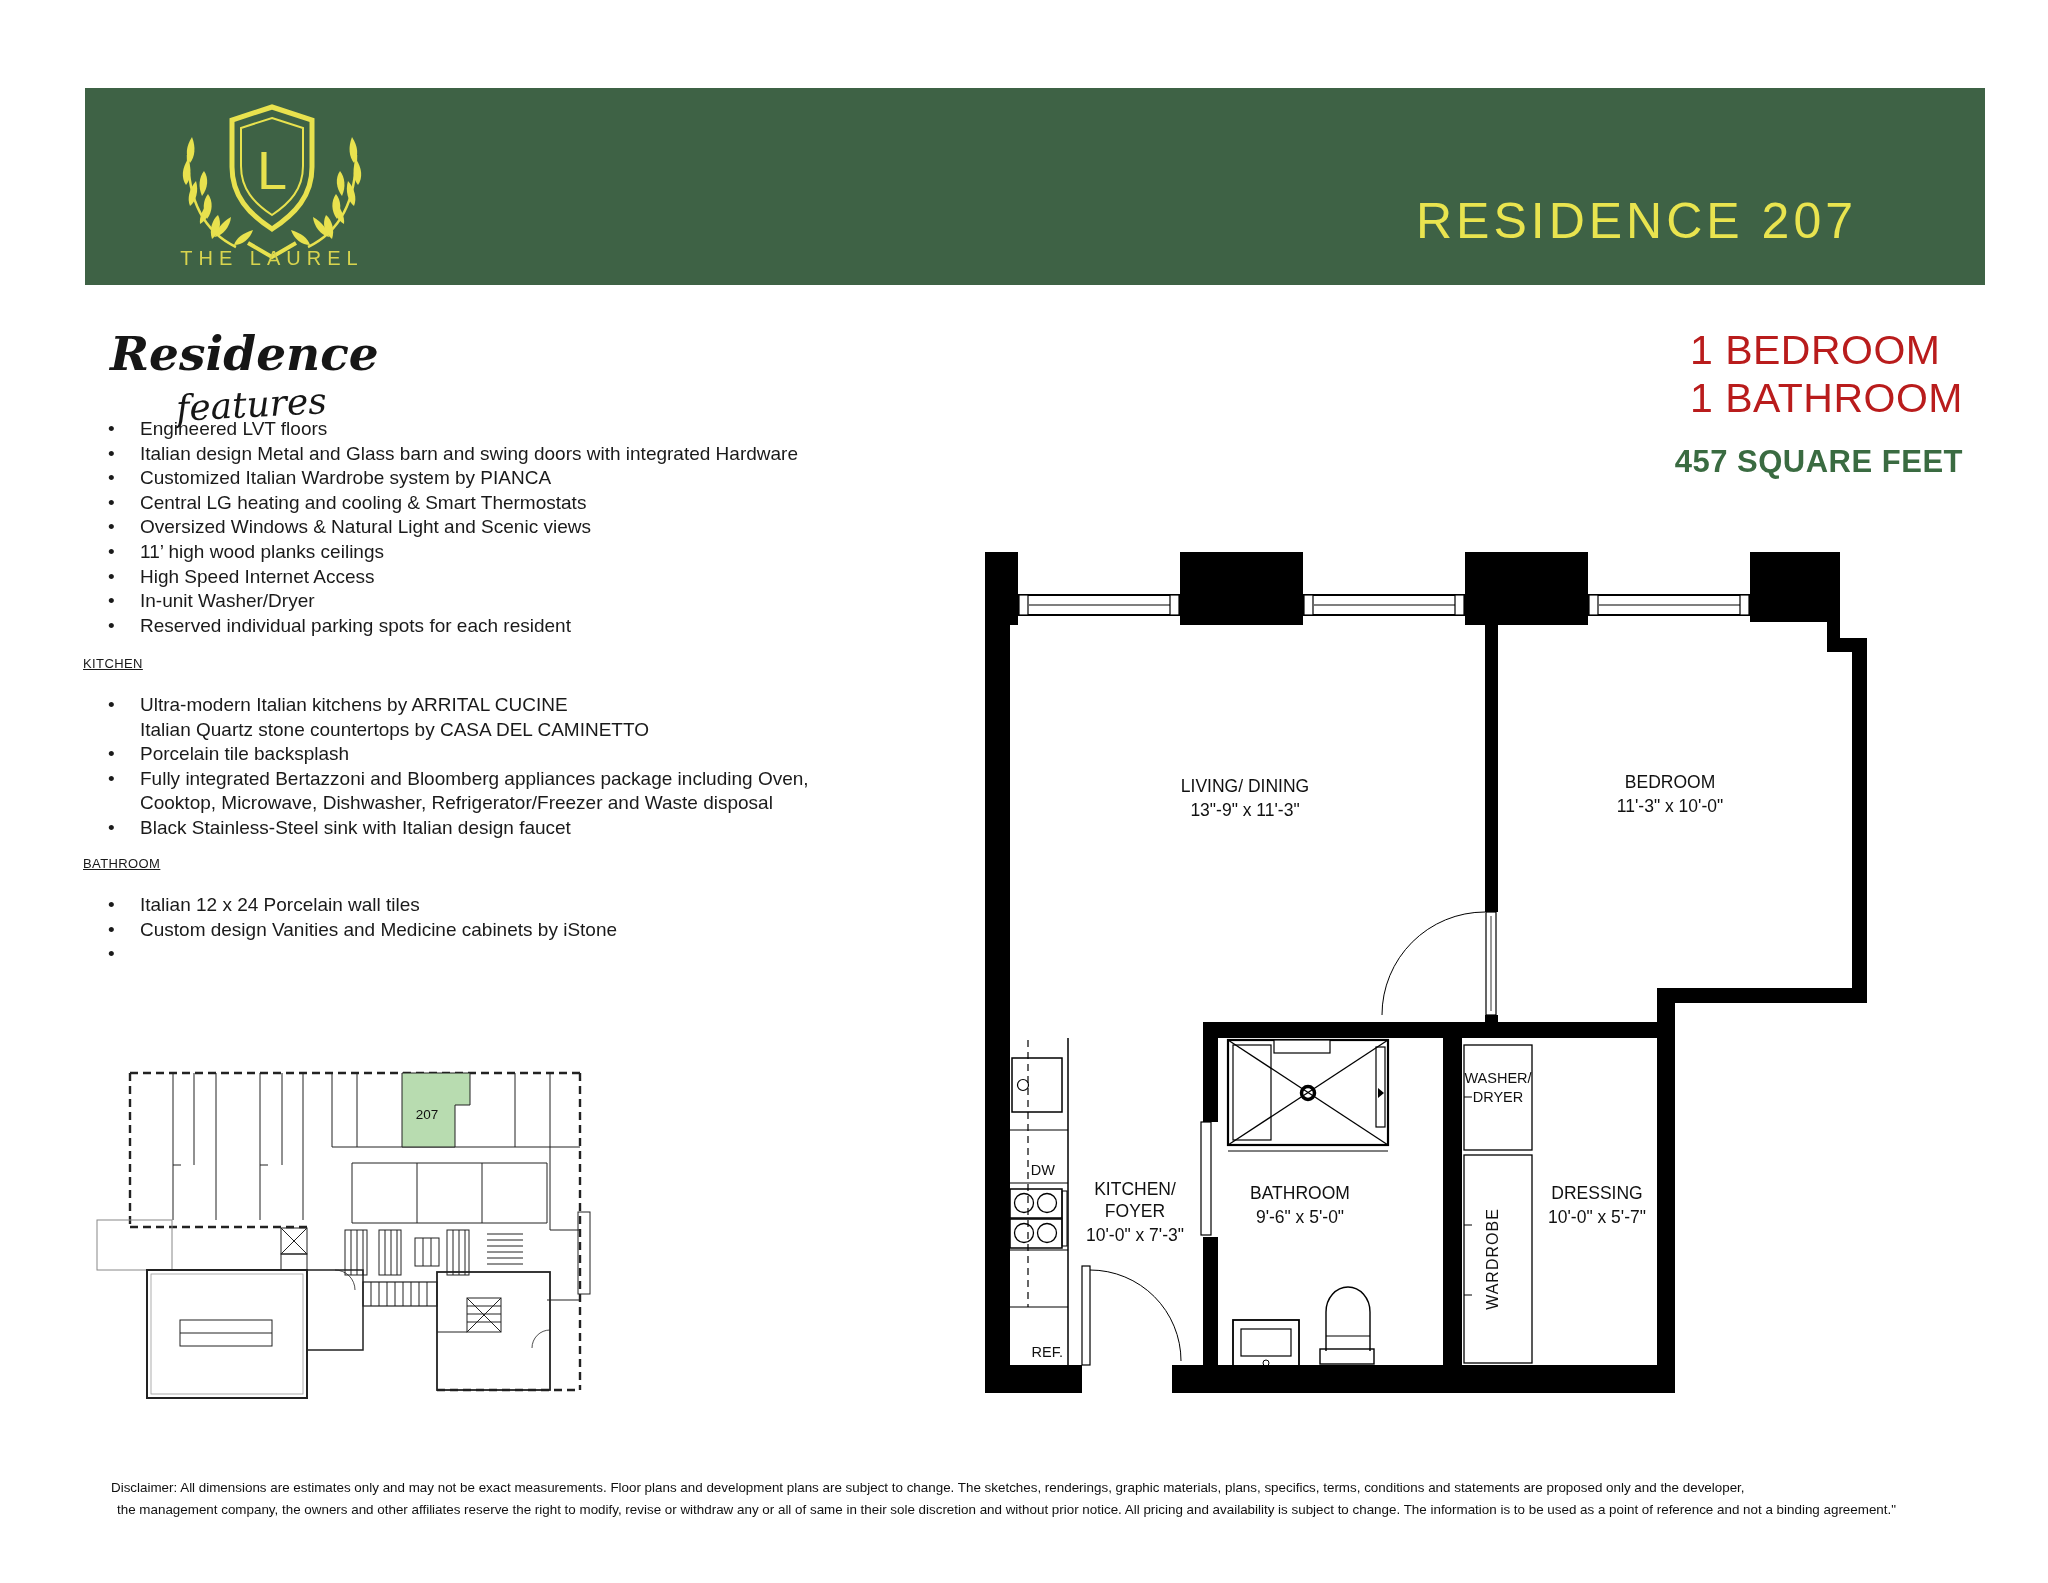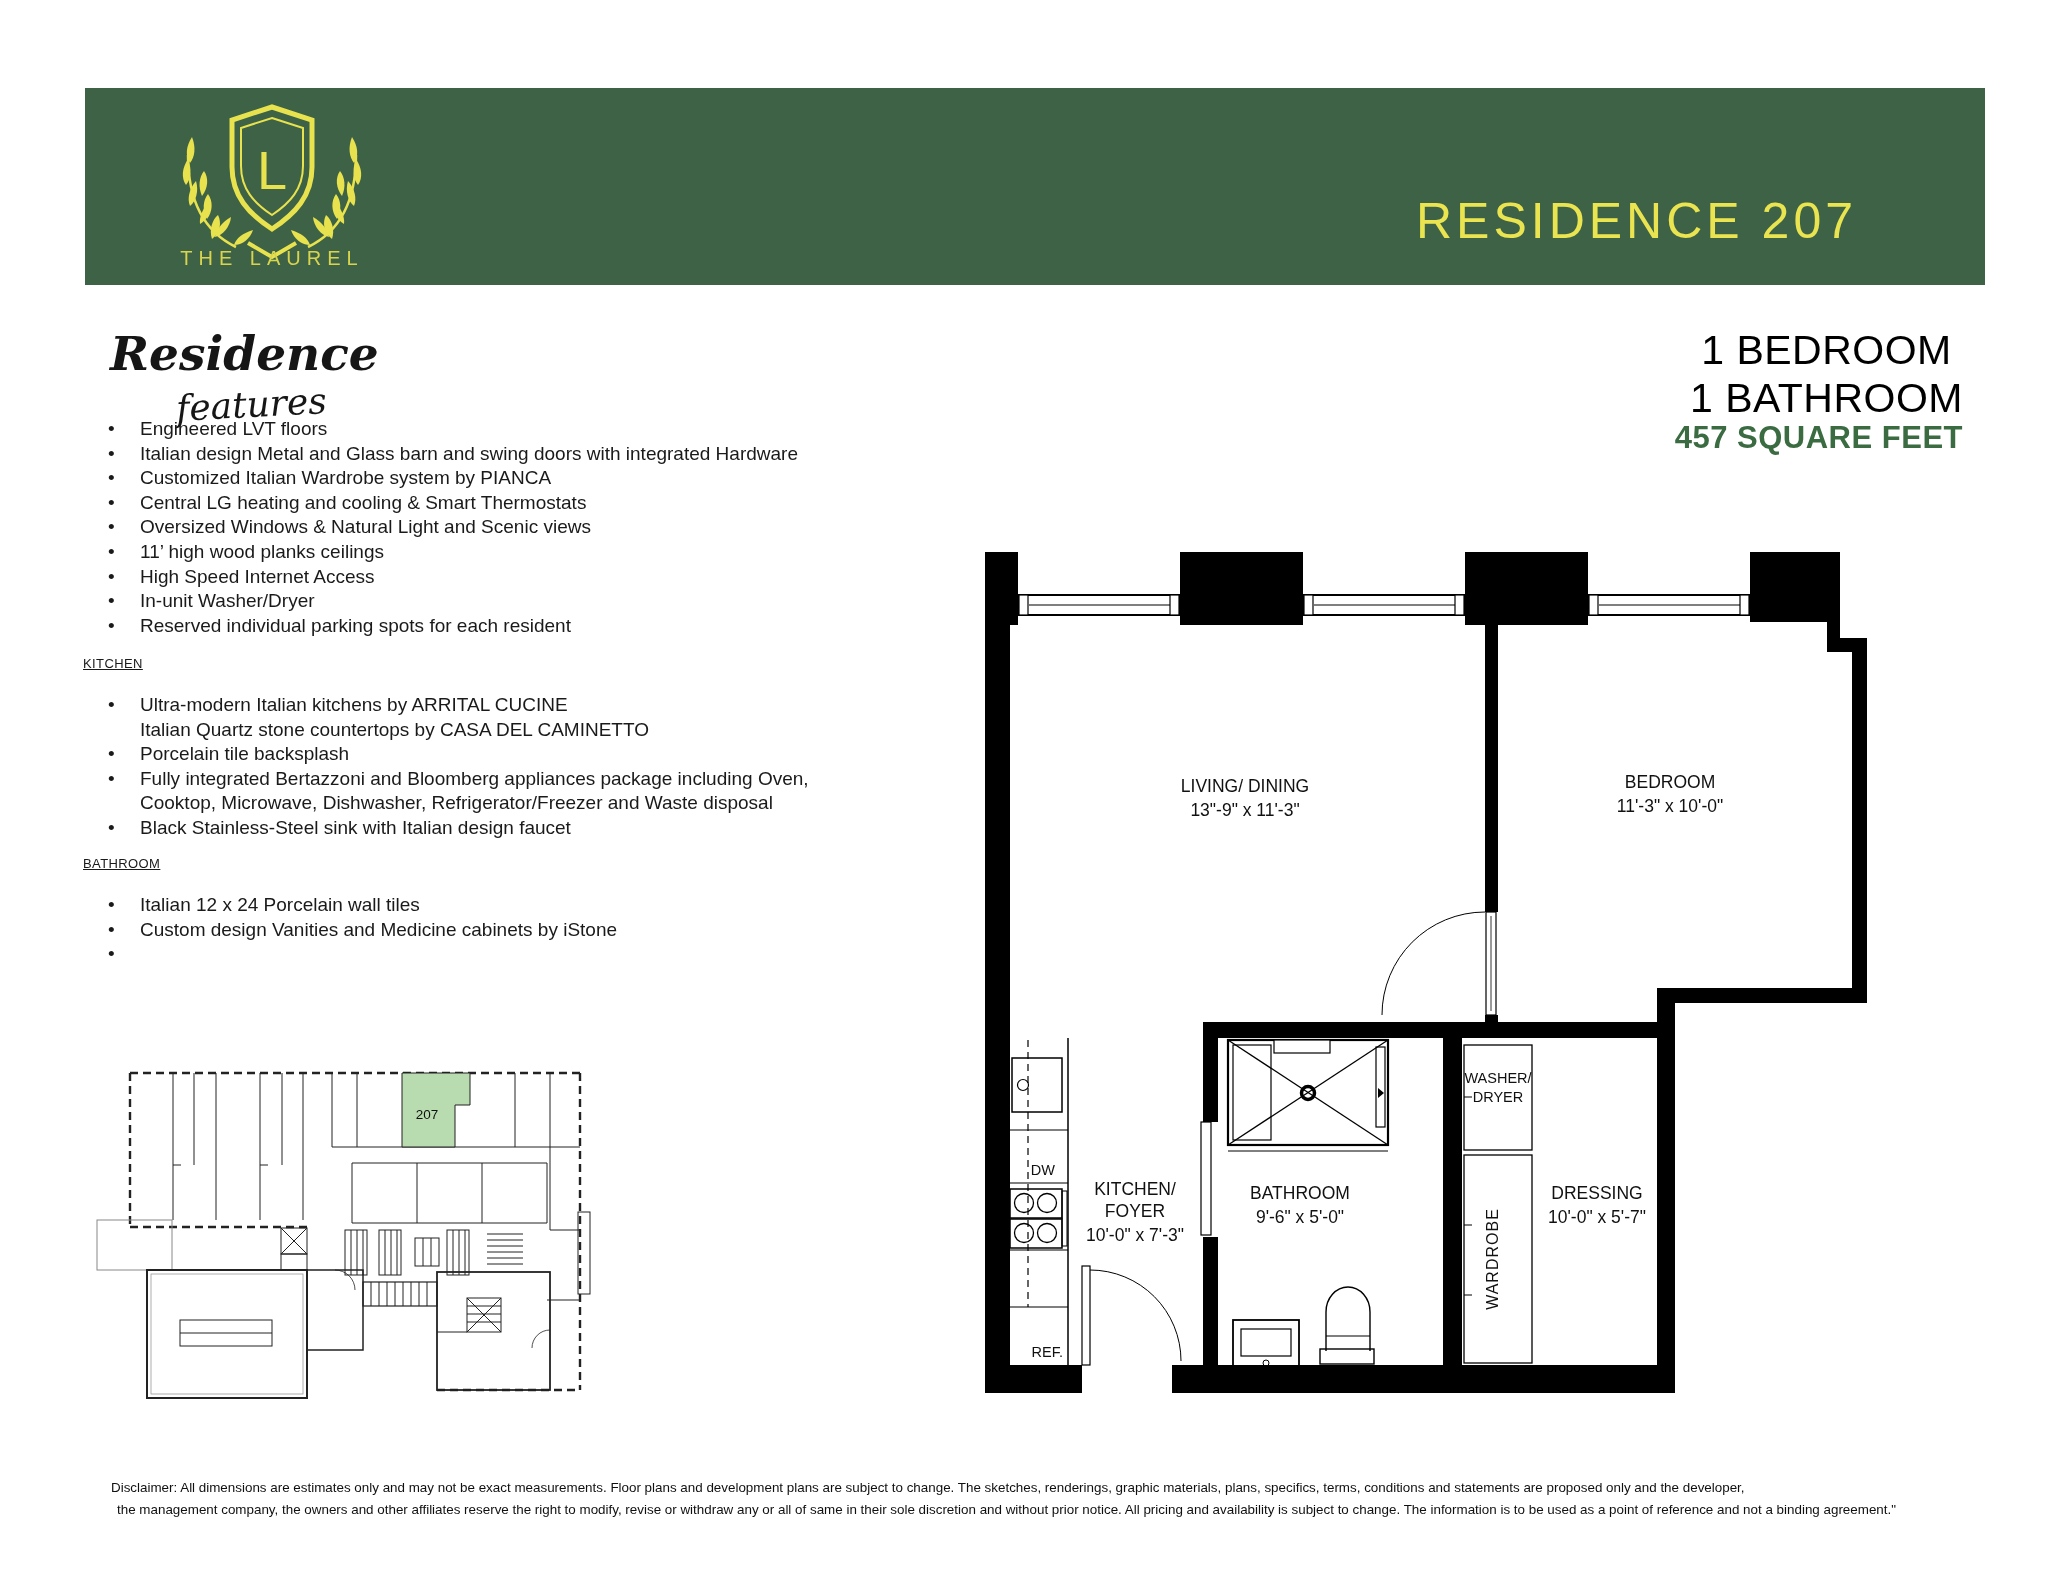--- a/index.html
+++ b/index.html
@@ -16,23 +16,23 @@
   .h-feat{position:absolute;left:176px;top:384px;font-family:"DejaVu Serif",serif;
           font-style:italic;font-size:36px;color:#161616;transform:rotate(-3deg);}
   ul.flist{position:absolute;margin:0;padding:0;list-style:none;width:800px;}
   ul.flist li{display:flex;align-items:flex-start;line-height:24.6px;font-size:19px;color:#1a1a1a;}
   ul.flist .blt{width:32px;margin-left:13px;flex:none;}
   .sec-h{position:absolute;left:83px;font-size:13px;color:#1a1a1a;letter-spacing:0.4px;text-decoration:underline;}
   #list-main{left:95px;top:417px;}
   #list-kitchen{left:95px;top:693px;}
   #list-bath{left:95px;top:893px;}
   
-  .summary{position:absolute;right:85px;top:326px;text-align:center;font-size:41px;
-           line-height:48px;color:#000000;letter-spacing:0.5px;}
-  .area{position:absolute;right:85px;top:420px;text-align:right;font-size:31px;
+  .summary{position:absolute;right:85px;top:326px;text-align:left;font-size:41px;
+           line-height:48px;color:#b91c1c;letter-spacing:0.5px;}
+  .area{position:absolute;right:85px;top:444px;text-align:right;font-size:31px;
         font-weight:bold;color:#3A6B41;letter-spacing:0.5px;margin-left:8px;}
   
   .mainplan{position:absolute;left:985px;top:548px;width:900px;height:852px;}
   .keyplan{position:absolute;left:95px;top:1070px;width:605px;height:350px;}
   svg text{font-family:"Liberation Sans",sans-serif;}
   
   .disc{position:absolute;left:87px;top:1477px;width:1790px;font-size:13.4px;
         line-height:21.5px;color:#101010;margin-left:24px;}
   .disc .l2{padding-left:6px;}
 </style>

